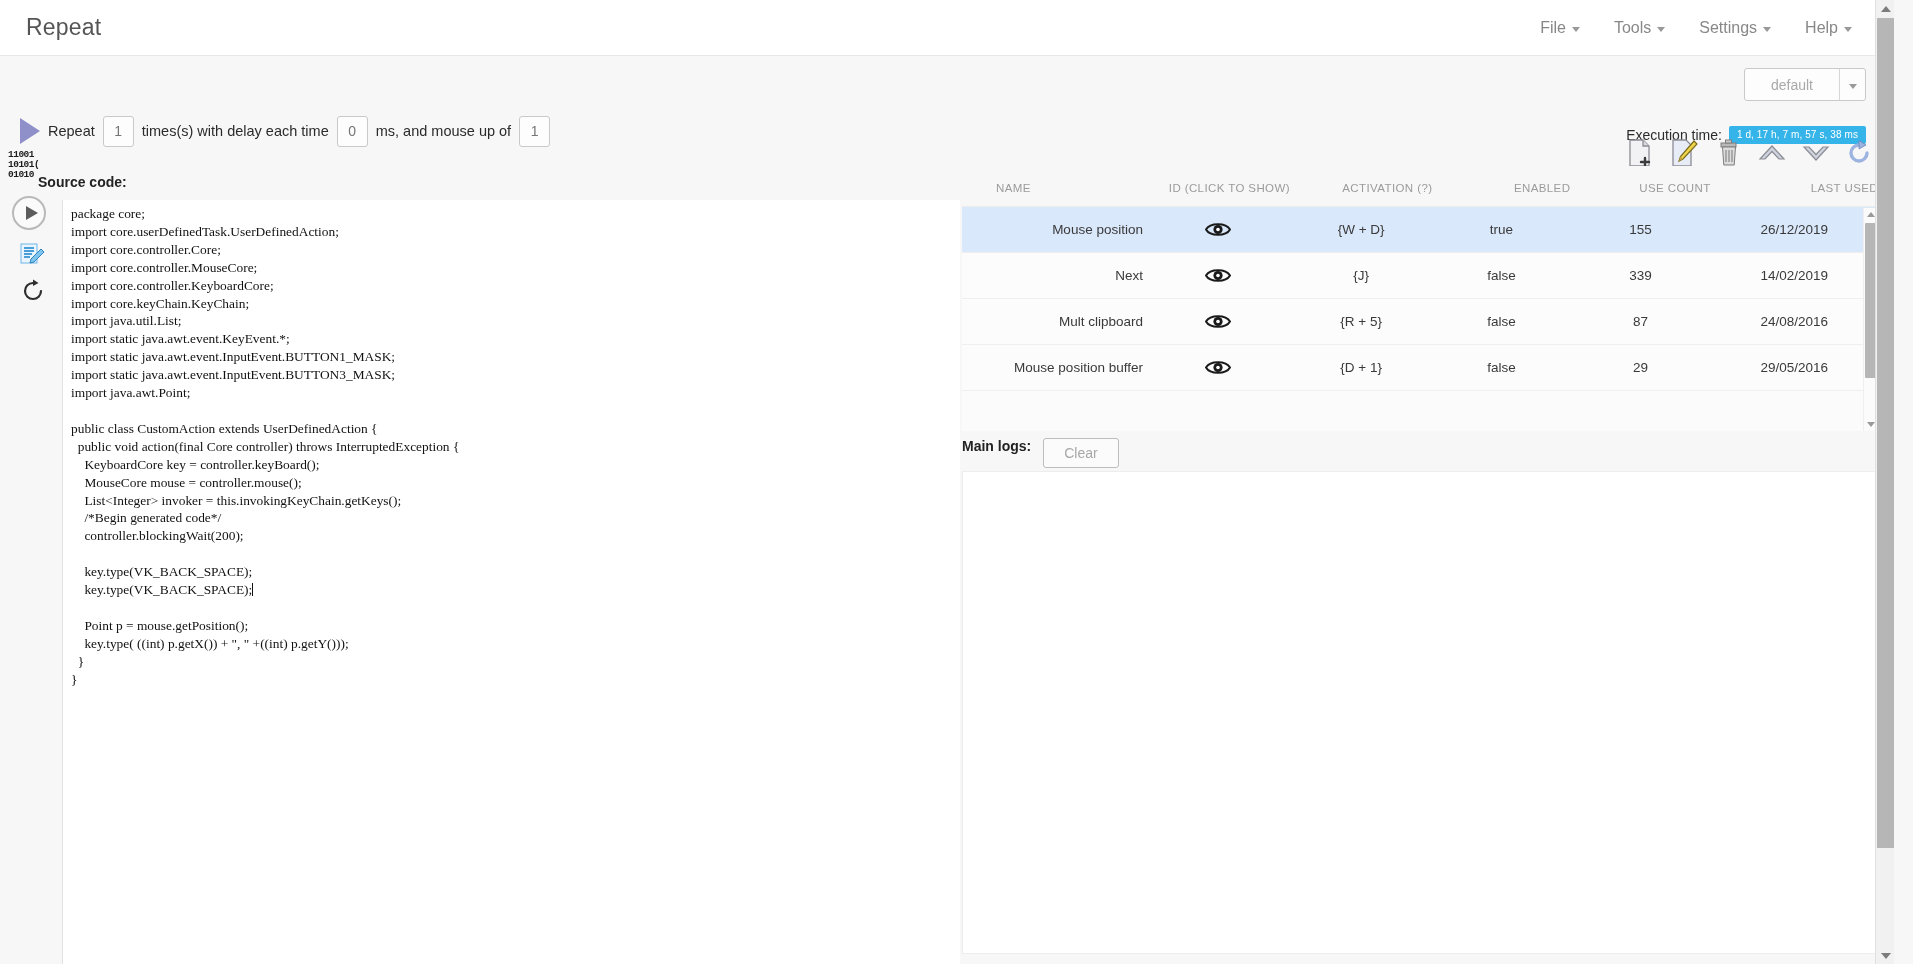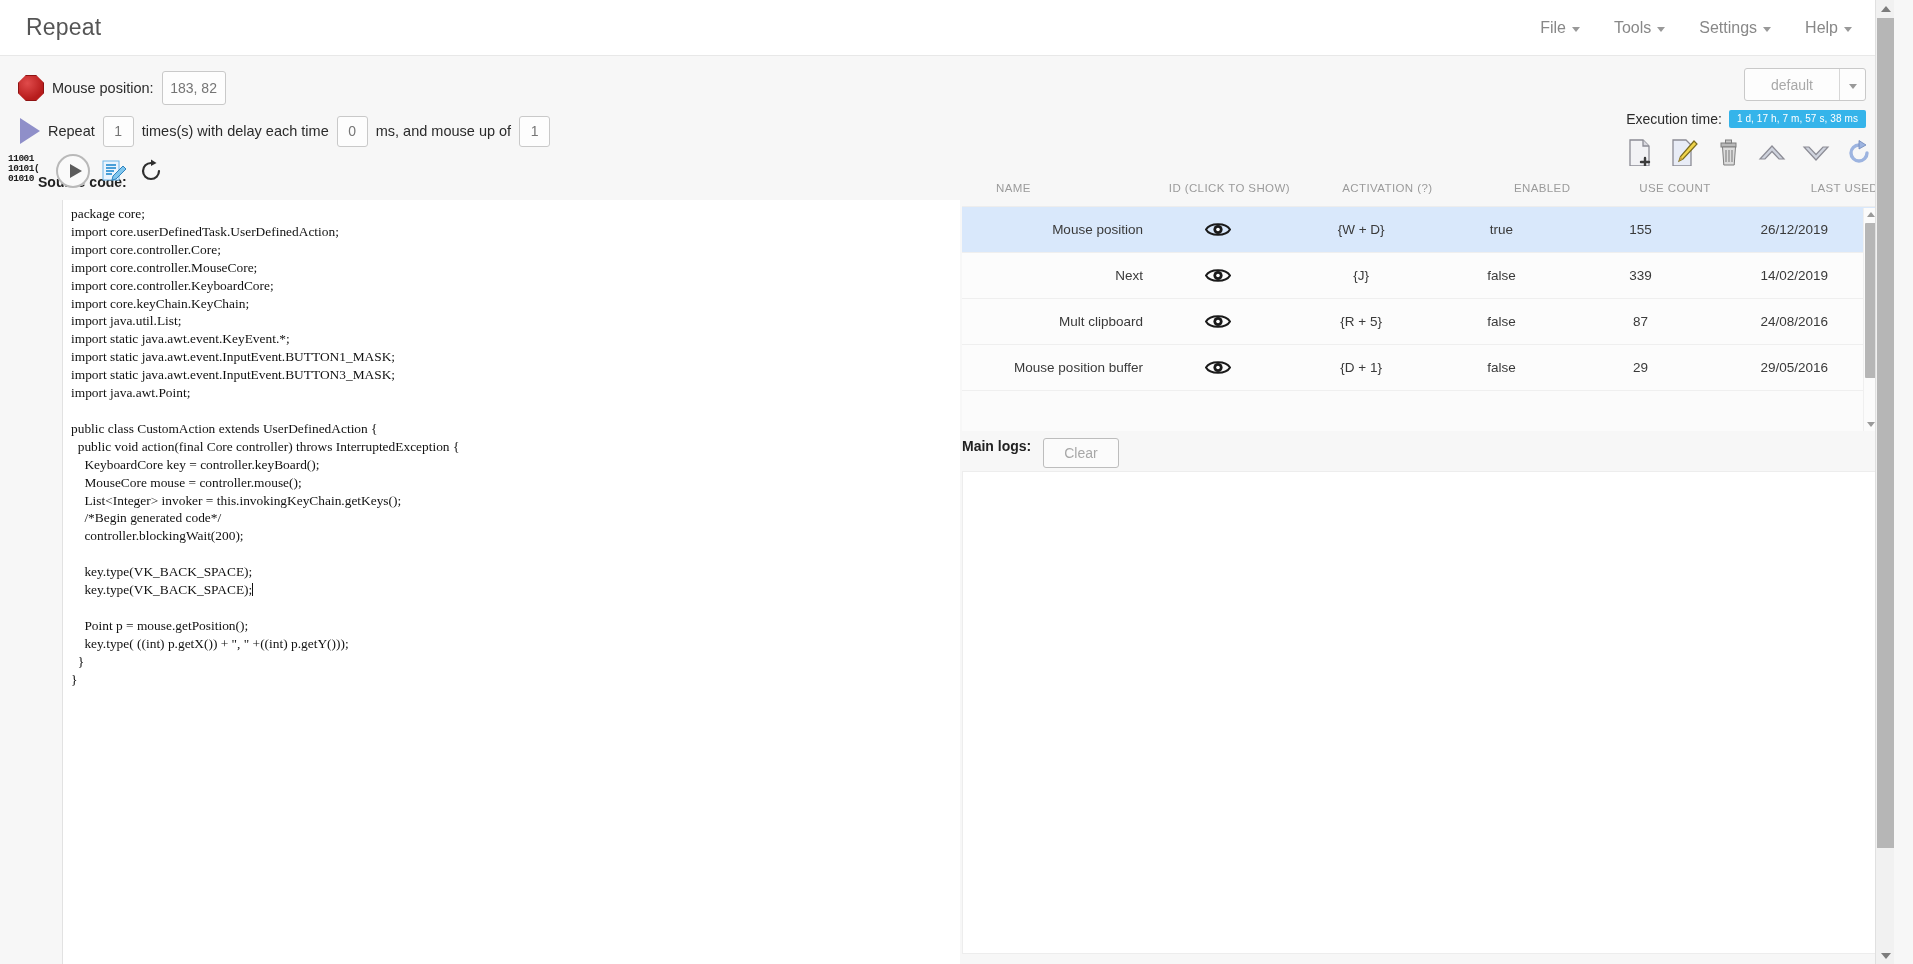--- a/index.html
+++ b/index.html
@@ -82,23 +82,24 @@
   #row-repeat {
     position: absolute;
     left: 18px; top: 56px;
     height: 38px;
   }
   #row-actions {
     position: absolute;
     left: 8px; top: 92px;
     height: 46px;
     display: flex;
-    align-items: center;
+    align-items: flex-end;
     gap: 10px;
     z-index: 4;
+    flex-direction: column;
   }
 
   .stop-octagon {
     width: 26px; height: 26px;
     background: radial-gradient(circle at 35% 30%, #e04b4b, #b71c1c 70%);
     clip-path: polygon(30% 0%, 70% 0%, 100% 30%, 100% 70%, 70% 100%, 30% 100%, 0% 70%, 0% 30%);
     border: 1px solid #8f1313;
     cursor: pointer;
     flex: none;
   }
@@ -196,21 +197,21 @@
   }
   #profile-drop {
     width: 26px;
     border-left: 1px solid #d7d7d7;
     display: flex; align-items: center; justify-content: center;
     cursor: pointer;
   }
 
   #exec-line {
     position: absolute;
-    right: 28px; top: 54px;
+    right: 28px; top: 70px;
     display: flex; align-items: center; gap: 7px;
   }
   #exec-label { font-size: 14px; color: #2b2b2b; white-space: nowrap; }
   #exec-badge {
     background: #35b4ea;
     color: #ffffff;
     font-size: 10px;
     padding: 3px 8px 4px;
     border-radius: 2px;
     white-space: nowrap;
@@ -429,25 +430,20 @@
       </div>
       <div class="menu-item">
         <span>Help</span>
         <span class="caret"></span>
       </div>
     </div>
   </div>
 
   <div id="controls">
 
-    <div id="row-mouse" class="ctl-row">
-      <div class="stop-octagon"></div>
-      <span class="ctl-label">Mouse position:</span>
-      <input id="mouse-pos-input" class="txt-input" type="text" readonly="" placeholder="183, 82" style="">
-    </div>
 
     <div id="row-repeat" class="ctl-row">
       <div class="play-triangle"></div>
       <span class="ctl-label">Repeat</span>
       <input class="num-input small-num" type="text" readonly="" placeholder="1" style="">
       <span class="ctl-label">times(s) with delay each time</span>
       <input class="num-input small-num" type="text" readonly="" placeholder="0" style="">
       <span class="ctl-label">ms, and mouse up of</span>
       <input class="num-input small-num" type="text" readonly="" placeholder="1" style="">
     </div>

